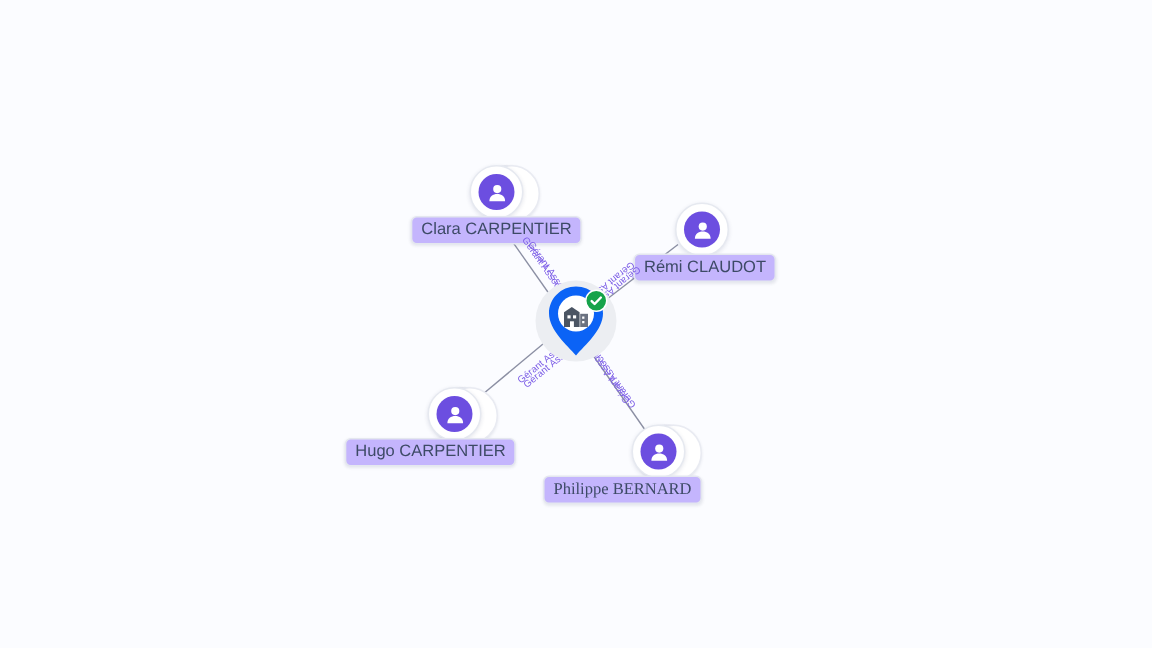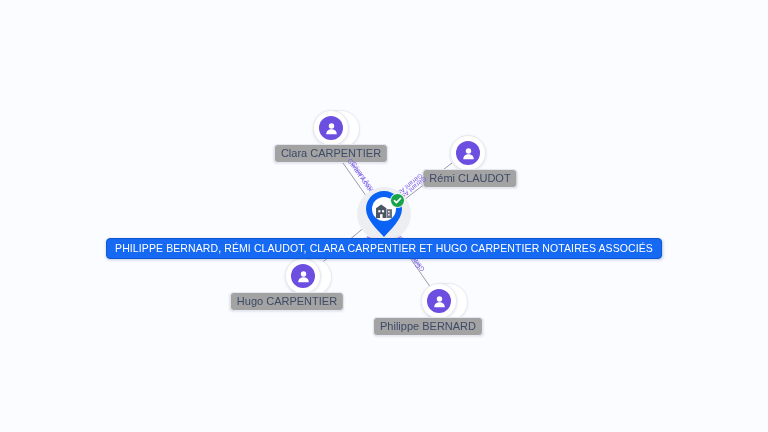--- a/index.html
+++ b/index.html
@@ -117,21 +117,21 @@
     align-items: center;
     justify-content: center;
     box-sizing: border-box;
   }
 
   
   .node-label {
     position: absolute;
     transform: translateX(-50%);
     white-space: nowrap;
-    background: #a3a3a3;
+    background: #c4b5fd;
     color: #3d4a66;
     border: 1px solid #e4e7ef;
     border-radius: 4px;
     padding: 2px 6px 3px 6px;
     font-size: 11px;
     line-height: 12px;
     box-shadow: 0 1px 2px rgba(40,50,90,0.10);
   }
   .company-banner {
     position: absolute;
@@ -231,21 +231,21 @@
           <div class="person-disc">
             <div class="person-inner">
               <svg width="15" height="15" viewBox="0 0 16 16" xmlns="http://www.w3.org/2000/svg">
                 <circle cx="8" cy="5.4" r="2.9" fill="#ffffff"></circle>
                 <path d="M2.4 14 C2.4 10.4 5.0 8.8 8 8.8 C11 8.8 13.6 10.4 13.6 14 Z" fill="#ffffff"></path>
               </svg>
             </div>
           </div>
         </div>
       </div>
-      <div class="node-label" style="left: 428px; top: 317px;">Philippe BERNARD</div>
+      <div class="node-label" style="left: 415px; top: 317px; font-family: Liberation Serif, serif;">Philippe BERNARD</div>
     </div>
 
   <div id="edge-labels-layer">
       <div class="edge-label" style="left: 352px; top: 157px; transform: rotate(55deg);">Gérant Associé</div>
       <div class="edge-label" style="left: 356px; top: 160px; transform: rotate(55deg);">Gérant Associé</div>
       <div class="edge-label" style="left: 424px; top: 178px; transform: rotate(141deg);">Gérant Associé</div>
       <div class="edge-label" style="left: 428px; top: 181px; transform: rotate(141deg);">Gérant Associé</div>
       <div class="edge-label" style="left: 344px; top: 252px; transform: rotate(-39deg);">Gérant Associé</div>
       <div class="edge-label" style="left: 348px; top: 255px; transform: rotate(-39deg);">Gérant Associé</div>
       <div class="edge-label" style="left: 416px; top: 270px; transform: rotate(-125deg);">Gérant Associé</div>
@@ -271,15 +271,14 @@
         <rect x="13.1" y="11.0" width="1.5" height="1.5" fill="#ffffff"></rect>
       </svg>
     </div>
     <div class="verified-badge">
       <svg width="9" height="9" viewBox="0 0 10 10" xmlns="http://www.w3.org/2000/svg">
         <path d="M1.6 5.2 L3.8 7.4 L8.4 2.6" stroke="#ffffff" stroke-width="1.8" fill="none" stroke-linecap="round" stroke-linejoin="round"></path>
       </svg>
     </div>
   </div>
 
-  <div class="company-banner" id="company-banner" style="left: 384px; top: 238px;">PHILIPPE BERNARD, RÉMI CLAUDOT, CLARA CARPENTIER ET HUGO CARPENTIER NOTAIRES ASSOCIÉS</div>
 
 </div>
 
 </body></html>

